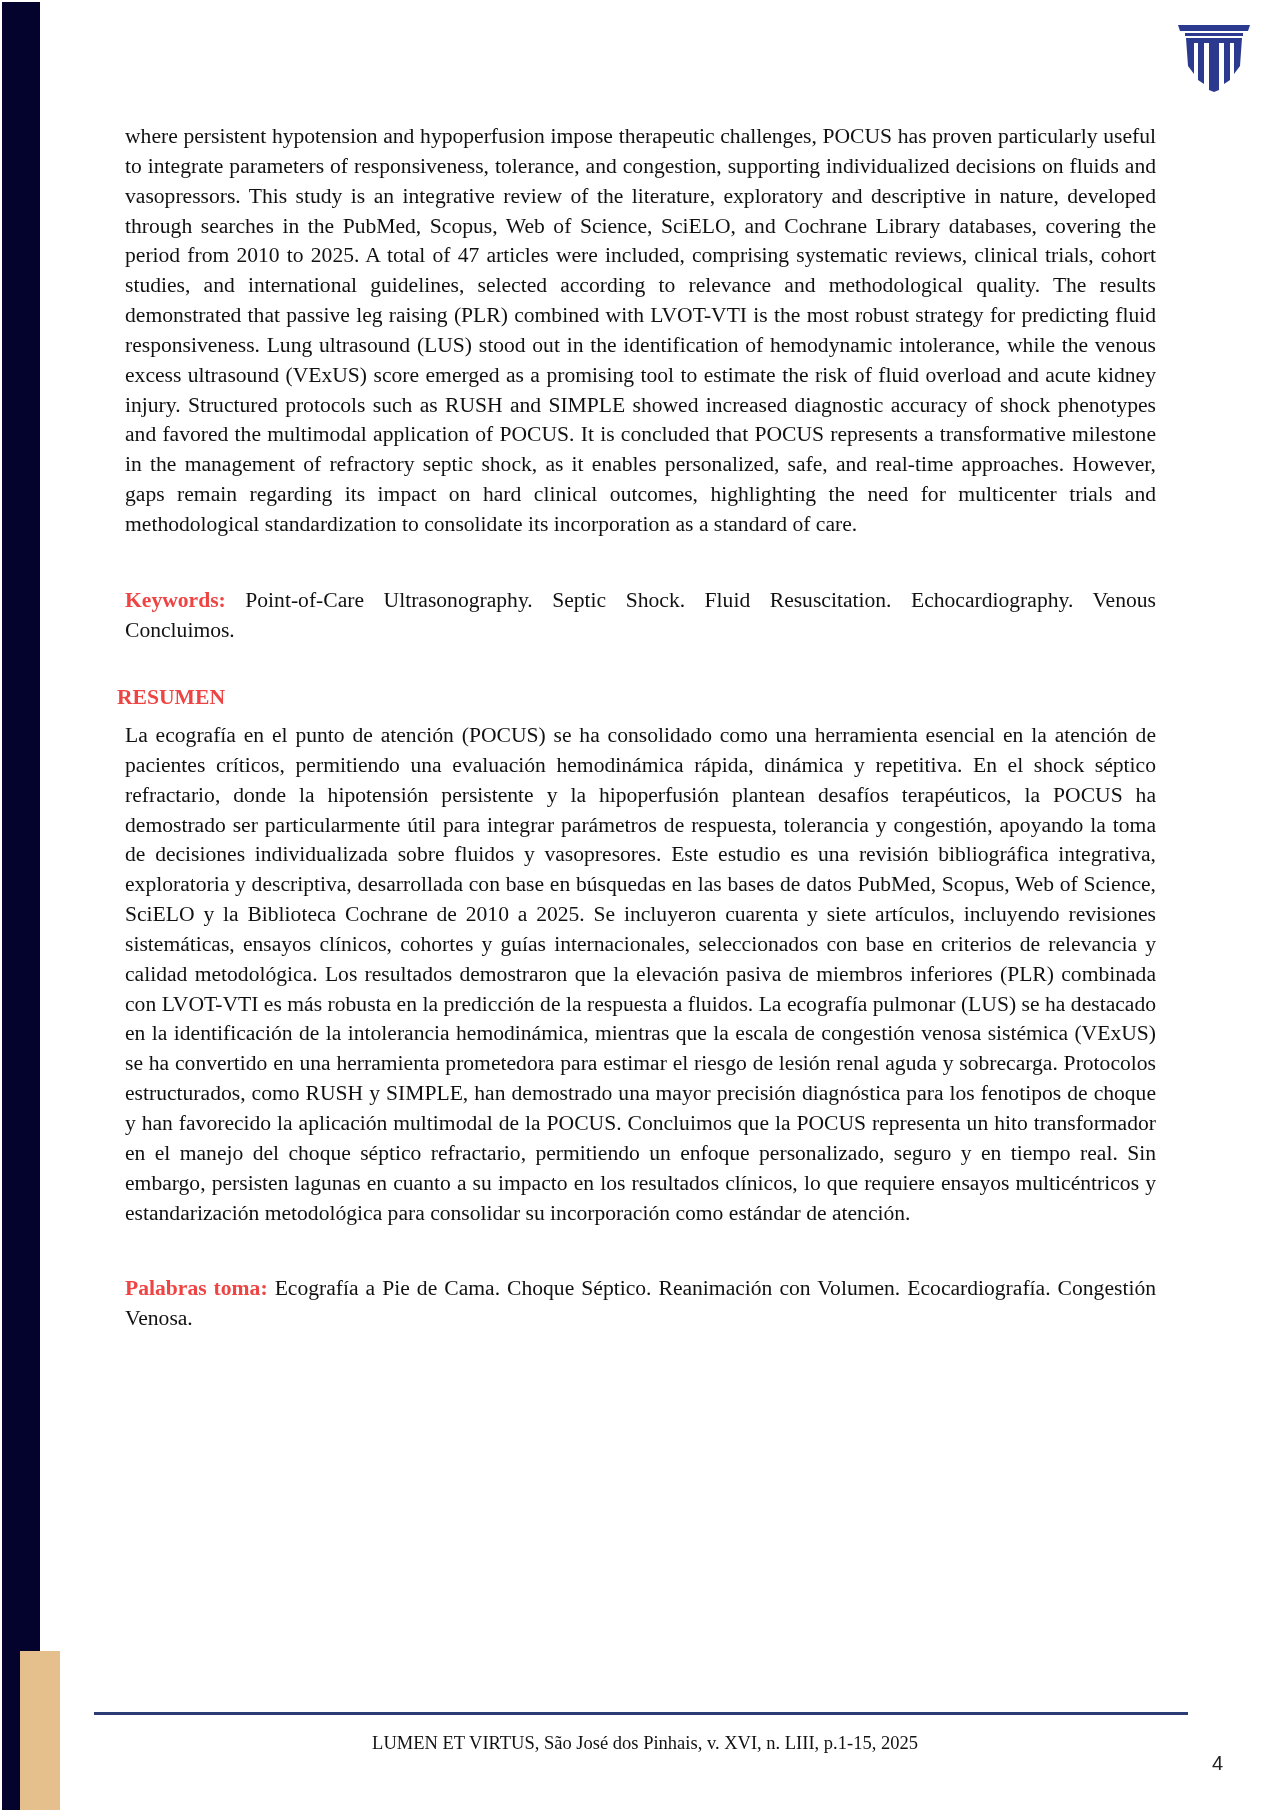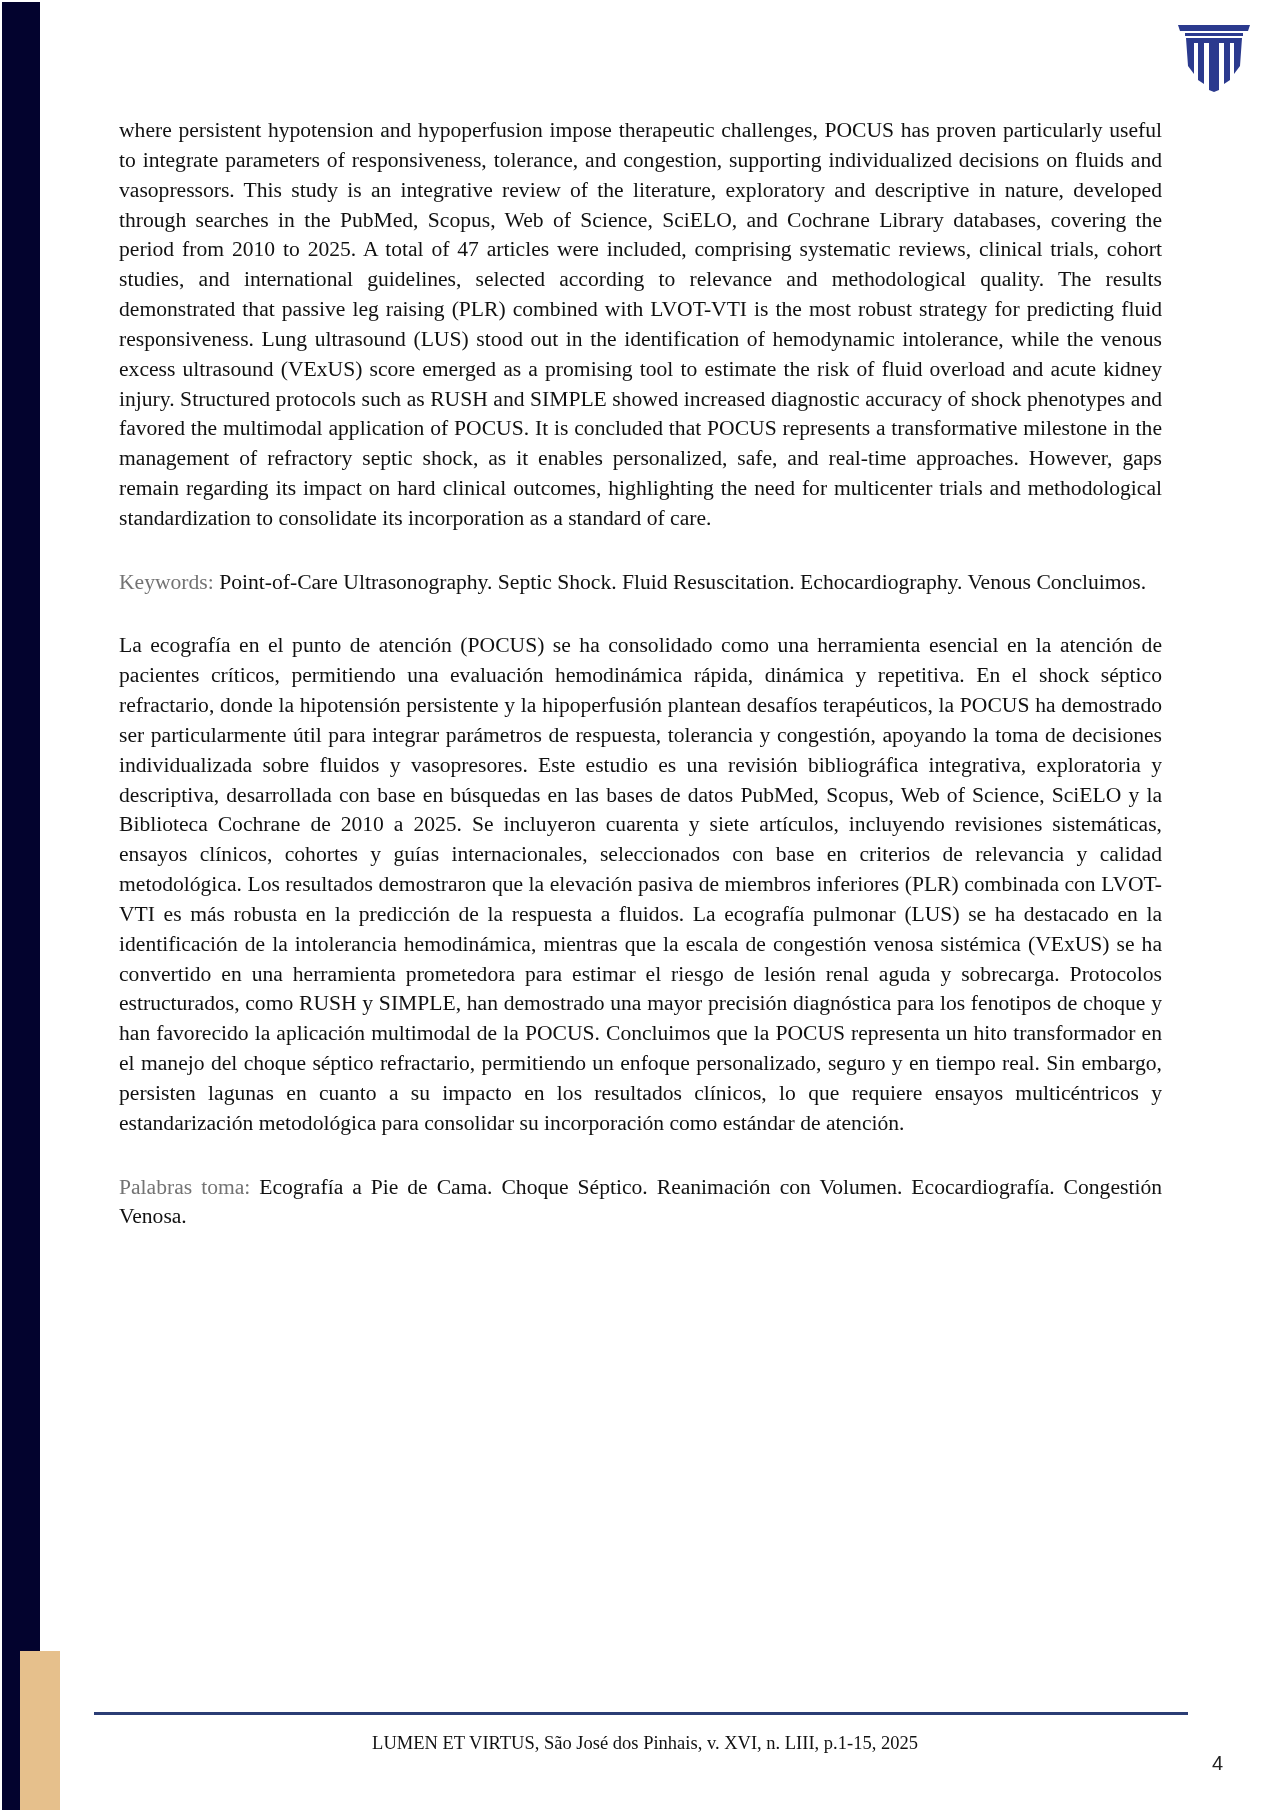--- a/index.html
+++ b/index.html
@@ -40,30 +40,30 @@
     }
     .content {
       position: absolute;
       left: 117px;
       top: 114px;
       width: 1047px;
       font-size: 21.6px;
       line-height: 29.85px;
     }
     .para {
-      margin: 2px;
+      margin: 8px;
       text-align: justify;
       text-align-last: left;
     }
     .gap {
       height: 29.85px;
     }
     .kw-label, .section-heading {
-      color: #737373;
-      font-weight: normal;
+      color: #ef4444;
+      font-weight: bold;
     }
     .section-heading {
       margin: 0;
       font-size: 21.6px;
       line-height: 29.85px;
     }
     .footer-rule {
       position: absolute;
       left: 94px;
       top: 1712px;
@@ -104,20 +104,21 @@
       <polygon points="8,18 64,18 62,46 56,54 56,23 52,23 52,60 46,64 46,23 41,23 41,70 36,72 31,70 31,23 26,23 26,64 20,60 20,23 16,23 16,54 10,46"></polygon>
     </g>
   </svg>
 </div>
 
 <div class="content">
   <p class="para">where persistent hypotension and hypoperfusion impose therapeutic challenges, POCUS has proven particularly useful to integrate parameters of responsiveness, tolerance, and congestion, supporting individualized decisions on fluids and vasopressors. This study is an integrative review of the literature, exploratory and descriptive in nature, developed through searches in the PubMed, Scopus, Web of Science, SciELO, and Cochrane Library databases, covering the period from 2010 to 2025. A total of 47 articles were included, comprising systematic reviews, clinical trials, cohort studies, and international guidelines, selected according to relevance and methodological quality. The results demonstrated that passive leg raising (PLR) combined with LVOT-VTI is the most robust strategy for predicting fluid responsiveness. Lung ultrasound (LUS) stood out in the identification of hemodynamic intolerance, while the venous excess ultrasound (VExUS) score emerged as a promising tool to estimate the risk of fluid overload and acute kidney injury. Structured protocols such as RUSH and SIMPLE showed increased diagnostic accuracy of shock phenotypes and favored the multimodal application of POCUS. It is concluded that POCUS represents a transformative milestone in the management of refractory septic shock, as it enables personalized, safe, and real-time approaches. However, gaps remain regarding its impact on hard clinical outcomes, highlighting the need for multicenter trials and methodological standardization to consolidate its incorporation as a standard of care.</p>
   <div class="gap"></div>
   <p class="para"><span class="kw-label">Keywords:</span><span> Point-of-Care Ultrasonography. Septic Shock. Fluid Resuscitation. Echocardiography. Venous Concluimos.</span></p>
   <div class="gap"></div>
+  <h2 class="section-heading">RESUMEN</h2>
   <p class="para">La ecografía en el punto de atención (POCUS) se ha consolidado como una herramienta esencial en la atención de pacientes críticos, permitiendo una evaluación hemodinámica rápida, dinámica y repetitiva. En el shock séptico refractario, donde la hipotensión persistente y la hipoperfusión plantean desafíos terapéuticos, la POCUS ha demostrado ser particularmente útil para integrar parámetros de respuesta, tolerancia y congestión, apoyando la toma de decisiones individualizada sobre fluidos y vasopresores. Este estudio es una revisión bibliográfica integrativa, exploratoria y descriptiva, desarrollada con base en búsquedas en las bases de datos PubMed, Scopus, Web of Science, SciELO y la Biblioteca Cochrane de 2010 a 2025. Se incluyeron cuarenta y siete artículos, incluyendo revisiones sistemáticas, ensayos clínicos, cohortes y guías internacionales, seleccionados con base en criterios de relevancia y calidad metodológica. Los resultados demostraron que la elevación pasiva de miembros inferiores (PLR) combinada con LVOT-VTI es más robusta en la predicción de la respuesta a fluidos. La ecografía pulmonar (LUS) se ha destacado en la identificación de la intolerancia hemodinámica, mientras que la escala de congestión venosa sistémica (VExUS) se ha convertido en una herramienta prometedora para estimar el riesgo de lesión renal aguda y sobrecarga. Protocolos estructurados, como RUSH y SIMPLE, han demostrado una mayor precisión diagnóstica para los fenotipos de choque y han favorecido la aplicación multimodal de la POCUS. Concluimos que la POCUS representa un hito transformador en el manejo del choque séptico refractario, permitiendo un enfoque personalizado, seguro y en tiempo real. Sin embargo, persisten lagunas en cuanto a su impacto en los resultados clínicos, lo que requiere ensayos multicéntricos y estandarización metodológica para consolidar su incorporación como estándar de atención.</p>
   <div class="gap"></div>
   <p class="para"><span class="kw-label">Palabras toma:</span><span> Ecografía a Pie de Cama. Choque Séptico. Reanimación con Volumen. Ecocardiografía. Congestión Venosa.</span></p>
 </div>
 
 <div class="footer-rule"></div>
 <div class="footer-text">LUMEN ET VIRTUS, São José dos Pinhais, v. XVI, n. LIII, p.1-15, 2025</div>
 <div class="page-number">4</div>
 
 </body></html>

